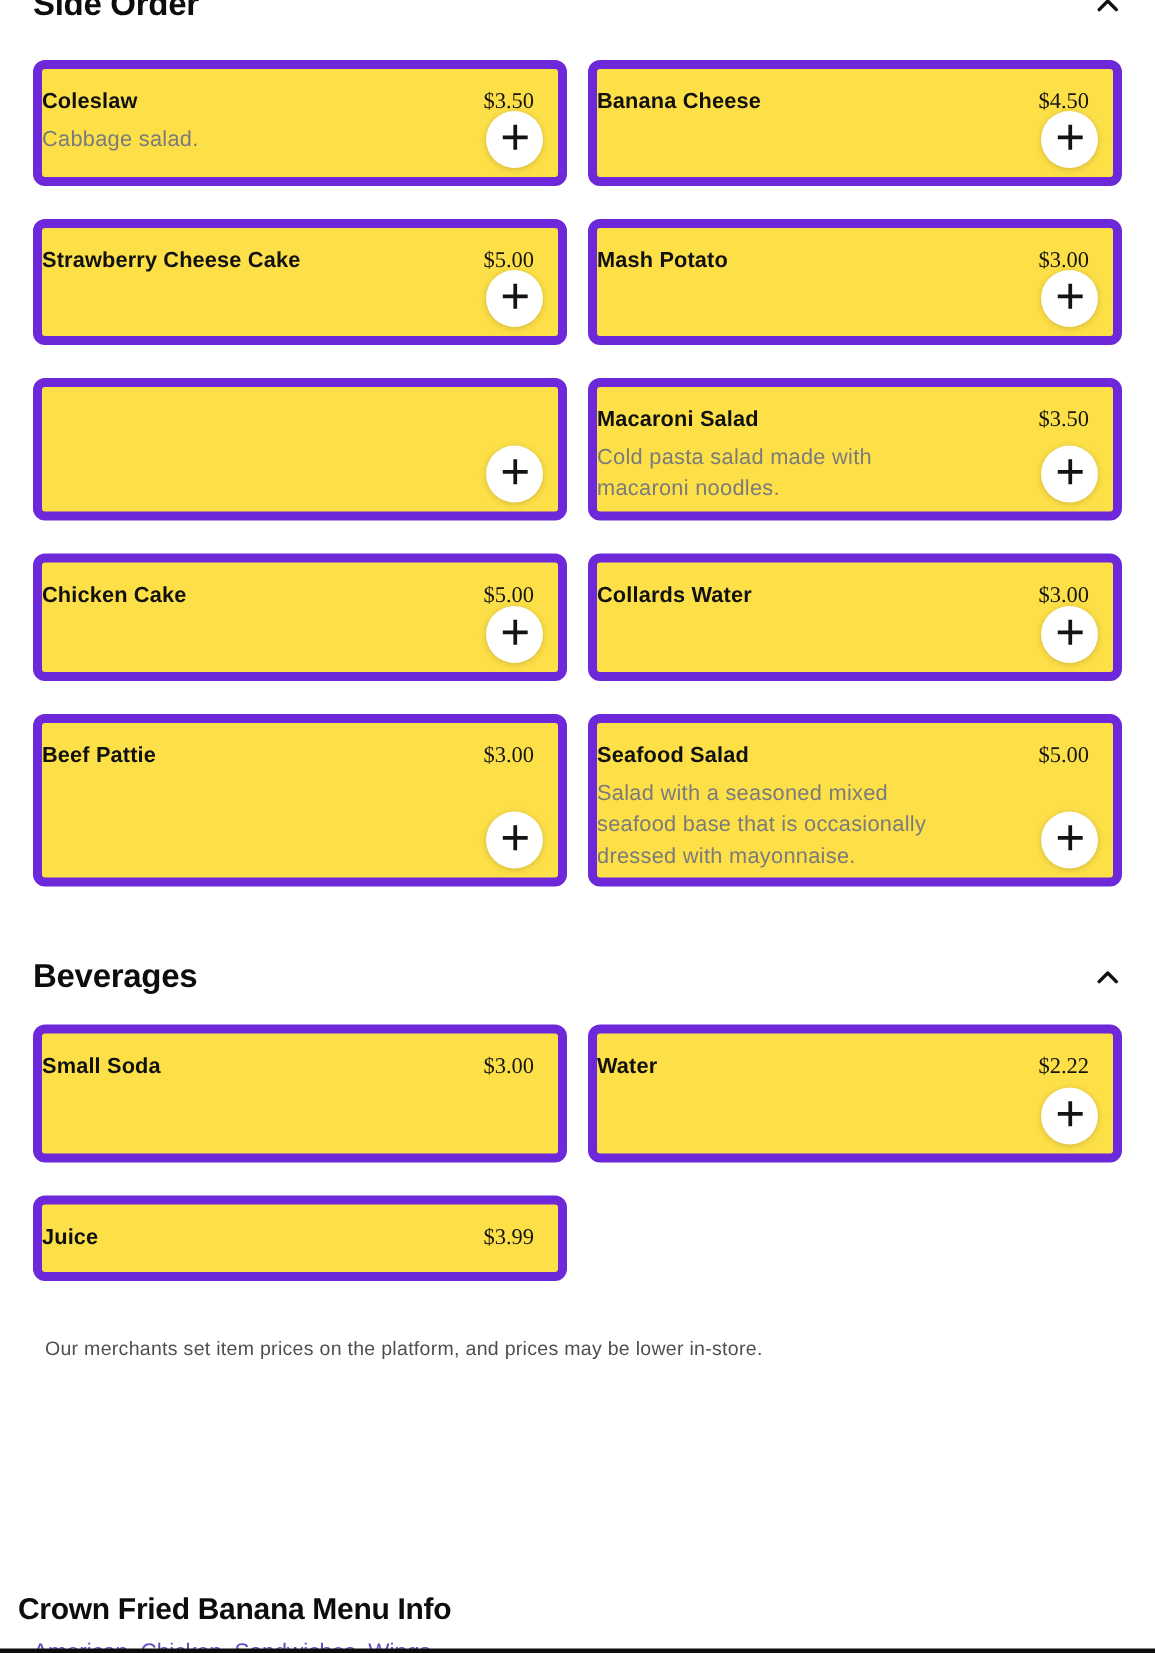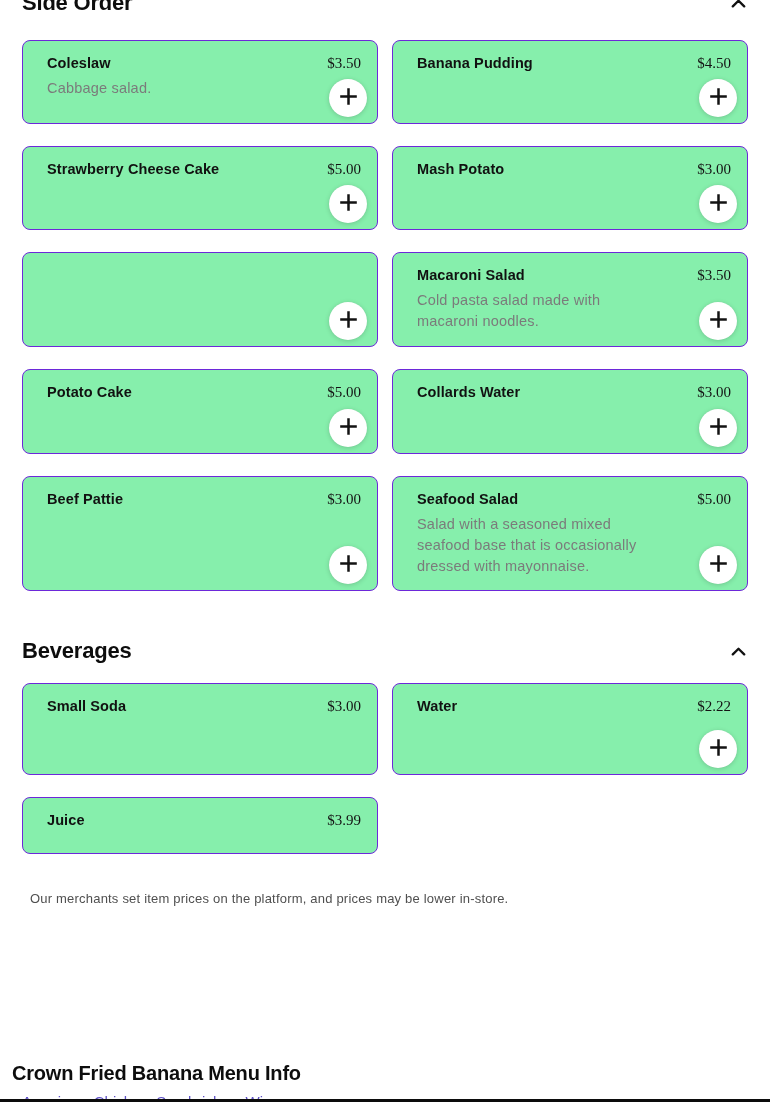--- a/index.html
+++ b/index.html
@@ -35,24 +35,24 @@
     display: grid;
     grid-template-columns: 1fr 1fr;
     column-gap: 14px;
     row-gap: 22px;
   }
   #grid-0 { grid-template-rows: 84px 84px 95px 85px 115px; }
   #grid-1 { grid-template-rows: 92px 57px; }
 
   .card {
     position: relative;
-    background: #86efac;
-    border: 1px solid #6d28d9;
+    background: #fde047;
+    border: 6px solid #6d28d9;
     border-radius: 8px;
-    padding: 11px 16px 10px 24px;
+    padding: 11px 16px 10px 0;
     box-sizing: border-box;
     cursor: pointer;
   }
   .card-top {
     display: flex; justify-content: space-between; align-items: flex-start;
   }
   .item-name {
     font-size: 14.5px; font-weight: 700; line-height: 22px;
     letter-spacing: 0.1px; color: #111111;
   }
@@ -139,21 +139,21 @@
       <span>
         <svg width="19" height="19" viewBox="0 0 19 19">
                 <path d="M9.5 1.2 V17.8 M1.2 9.5 H17.8" stroke="#131313" stroke-width="2.5" fill="none"></path>
               </svg>
       </span>
     </button>
   </div>
 
   <div class="card">
     <div class="card-top">
-      <span class="item-name">Banana Pudding</span>
+      <span class="item-name">Banana Cheese</span>
       <span class="item-price">$4.50</span>
     </div>
 
     <button class="add-btn">
       <span>
         <svg width="19" height="19" viewBox="0 0 19 19">
                 <path d="M9.5 1.2 V17.8 M1.2 9.5 H17.8" stroke="#131313" stroke-width="2.5" fill="none"></path>
               </svg>
       </span>
     </button>
@@ -210,21 +210,21 @@
       <span>
         <svg width="19" height="19" viewBox="0 0 19 19">
                 <path d="M9.5 1.2 V17.8 M1.2 9.5 H17.8" stroke="#131313" stroke-width="2.5" fill="none"></path>
               </svg>
       </span>
     </button>
   </div>
 
   <div class="card">
     <div class="card-top">
-      <span class="item-name">Potato Cake</span>
+      <span class="item-name">Chicken Cake</span>
       <span class="item-price">$5.00</span>
     </div>
 
     <button class="add-btn">
       <span>
         <svg width="19" height="19" viewBox="0 0 19 19">
                 <path d="M9.5 1.2 V17.8 M1.2 9.5 H17.8" stroke="#131313" stroke-width="2.5" fill="none"></path>
               </svg>
       </span>
     </button>

